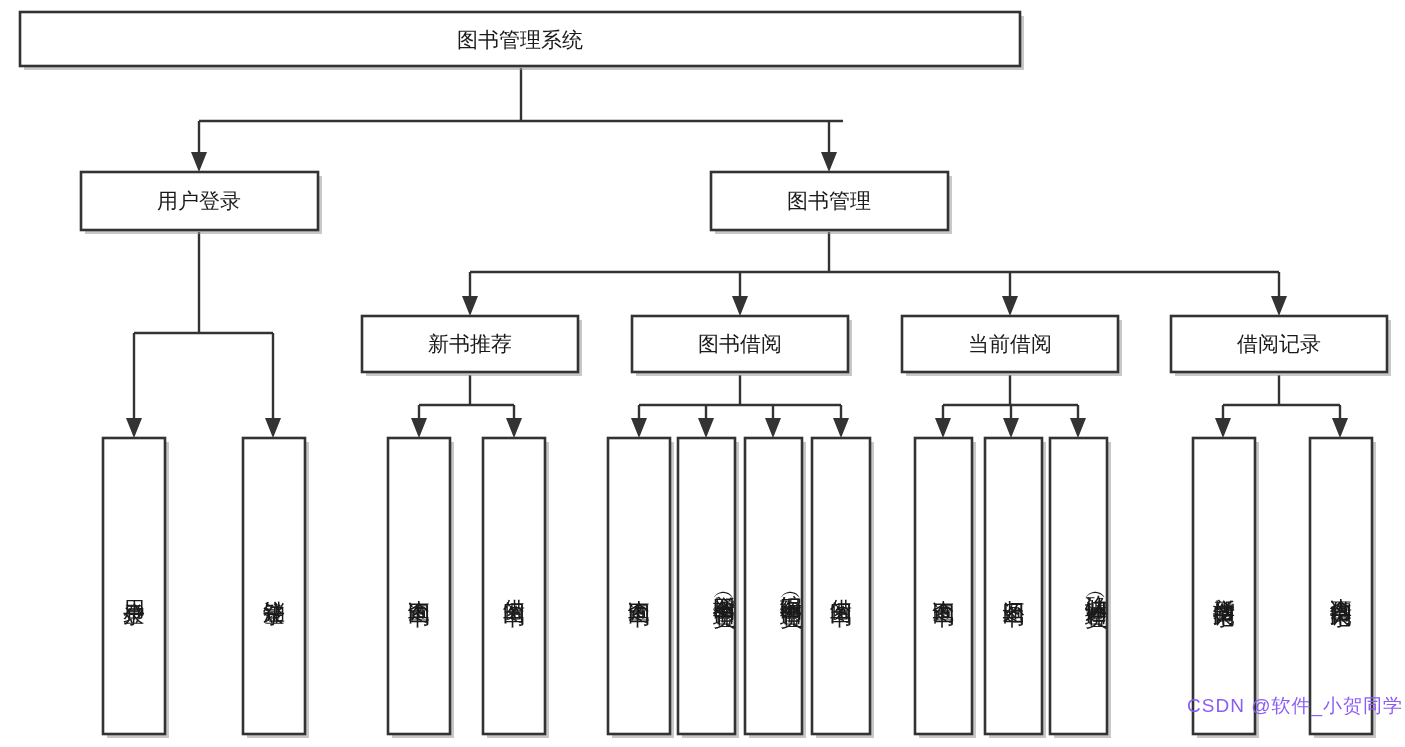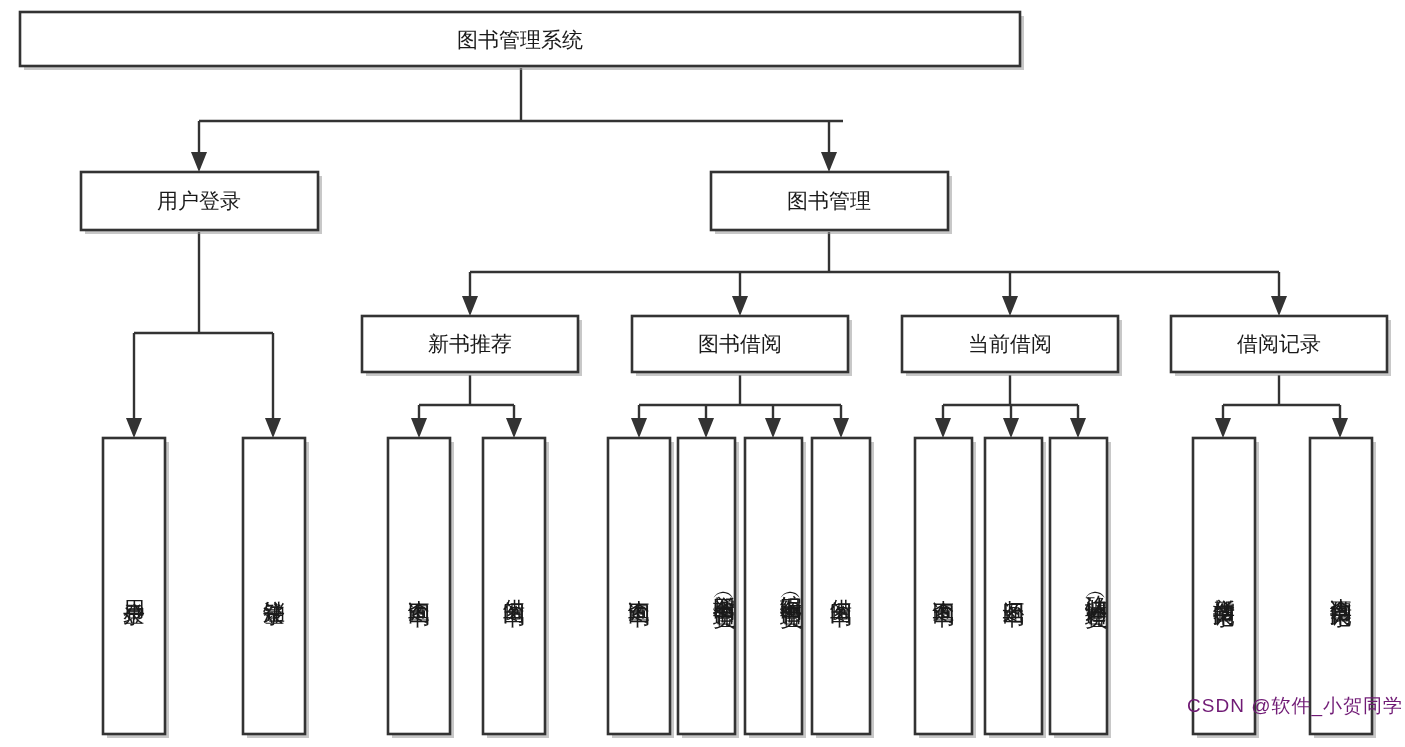--- a/index.html
+++ b/index.html
@@ -67,21 +67,21 @@
     white-space: nowrap;
     pointer-events: none;
     text-align: center;
   }
   .watermark {
     position: absolute;
     right: 10px;
     bottom: 4px;
     font-family: "Liberation Sans", "DejaVu Sans", sans-serif;
     font-size: 19px;
-    color: #701a75;
+    color: #8b5cf6;
     letter-spacing: 1px;
     white-space: nowrap;
   }
 </style>
 </head>
 <body>
 
 <div id="diagram-root">
 
   <svg class="diagram" viewBox="0 0 1405 747" xmlns="http://www.w3.org/2000/svg">

